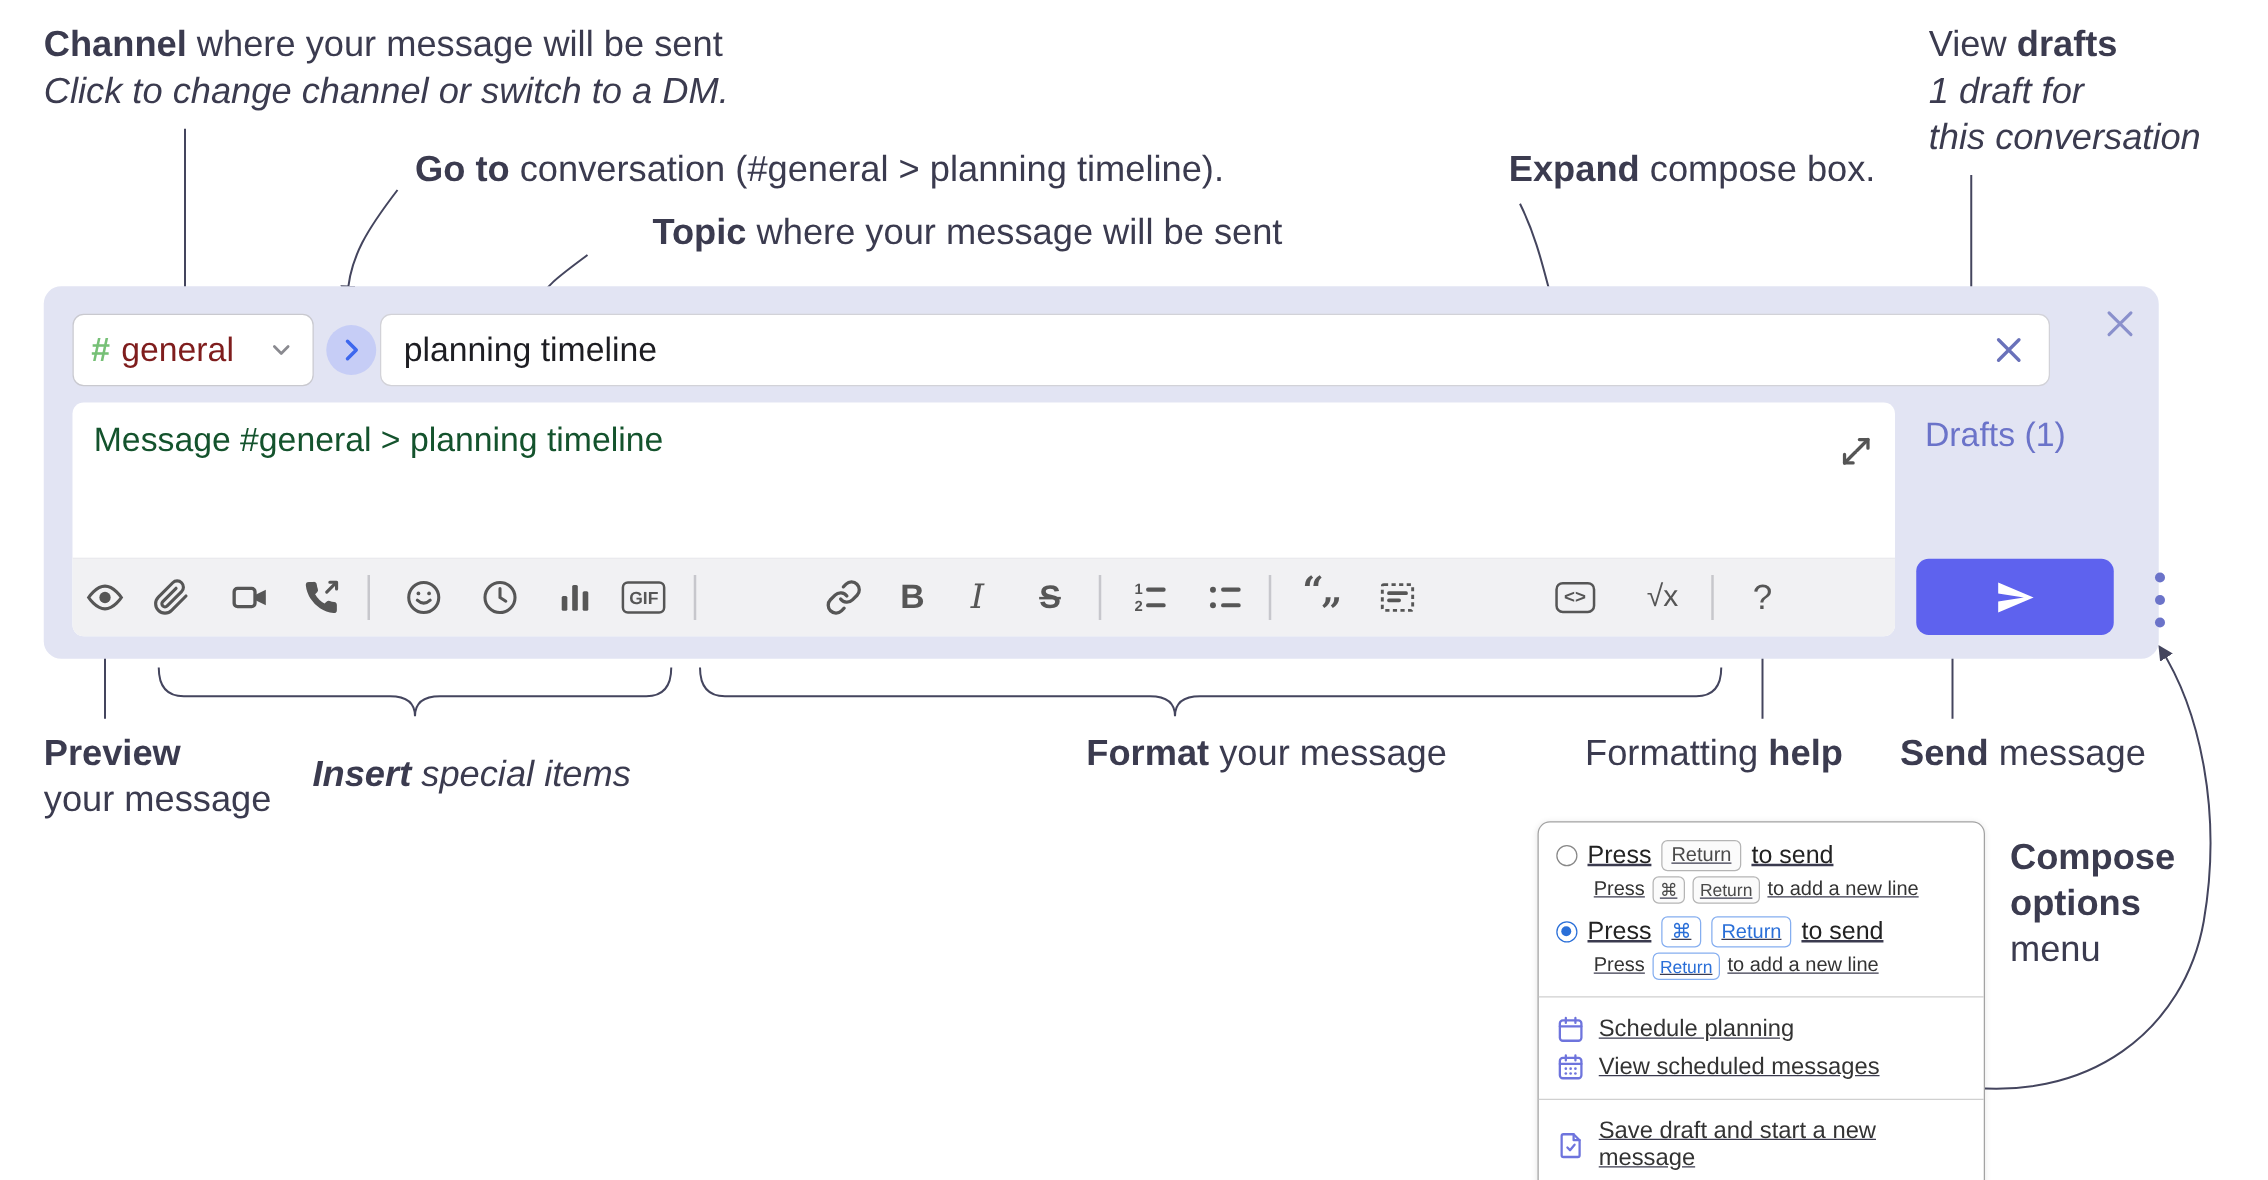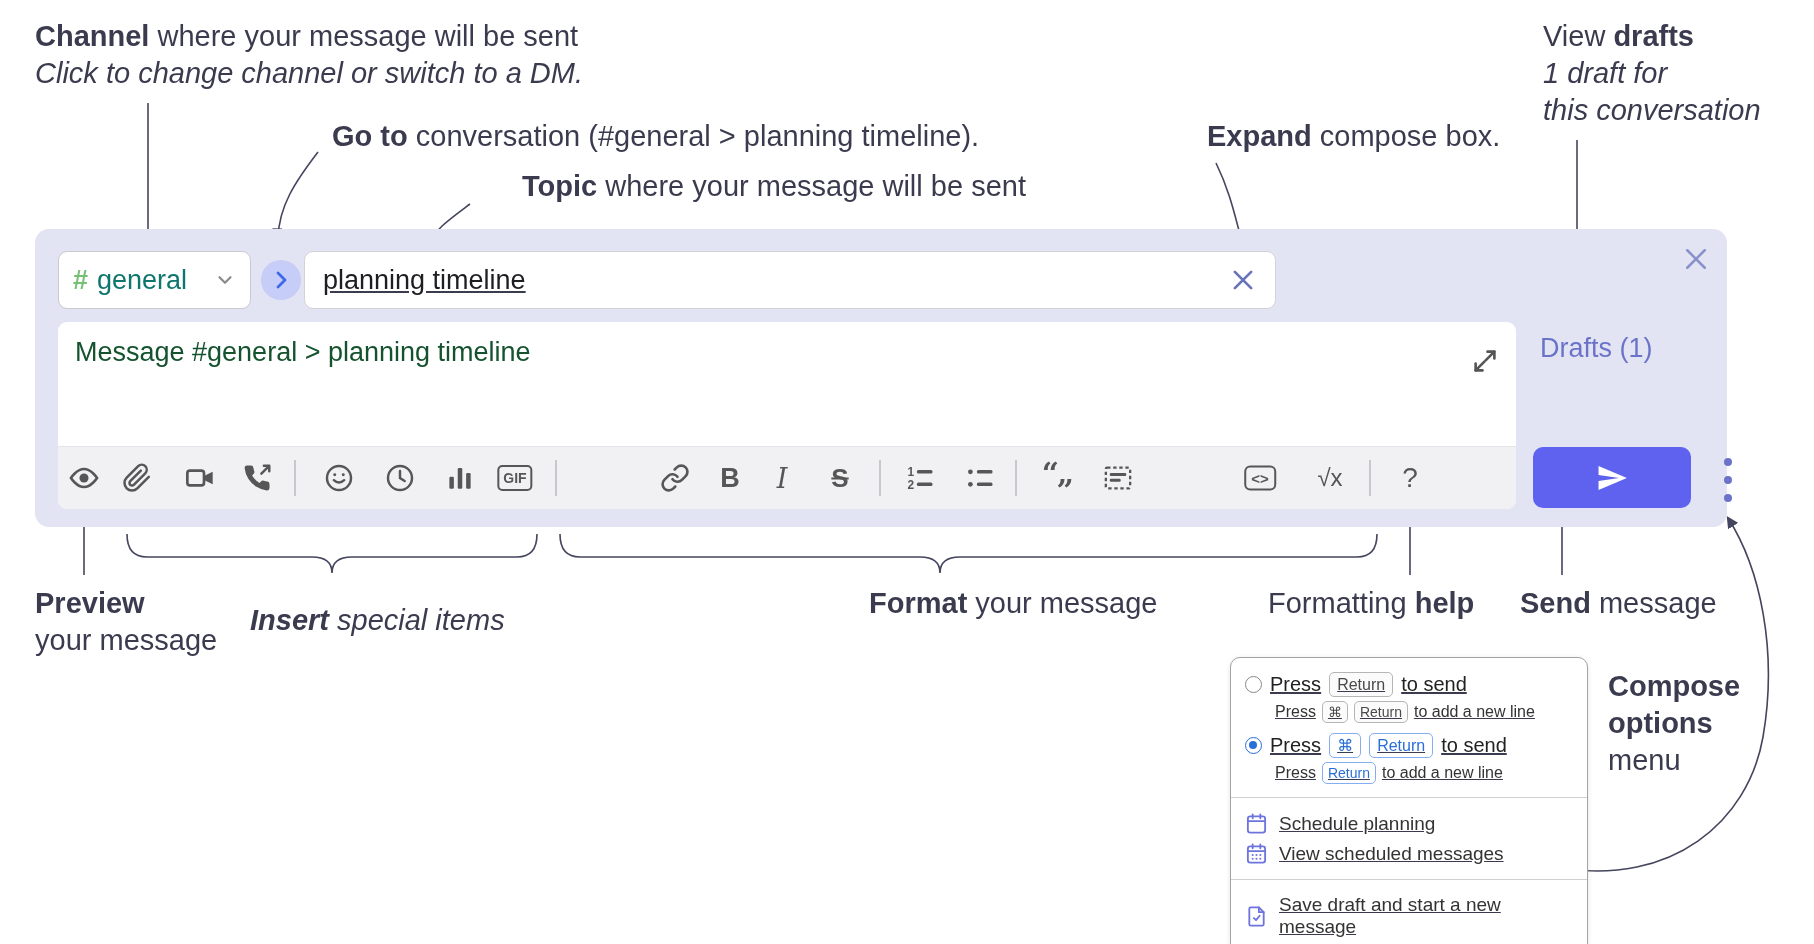--- a/index.html
+++ b/index.html
@@ -12,28 +12,28 @@
   .ann{font-size:29px;line-height:37px;color:#3b3b4f;white-space:nowrap;}
   .ann b{font-weight:700;}
   .ital{font-style:italic;}
 
   
   .compose{left:35px;top:229px;width:1692px;height:298px;background:#e2e4f3;border-radius:14px;}
 
   .chip{left:23px;top:22px;width:193px;height:58px;background:#fff;border:1px solid #c9c9cf;
         border-radius:9px;display:flex;align-items:center;padding:0 14px;box-sizing:border-box;gap:9px;}
   .hash{color:#76c076;font-weight:700;font-size:27px;}
-  .chipname{font-size:27px;color:#0f766e;}
+  .chipname{font-size:27px;color:#7f1d1d;}
   .chip .chev{margin-left:auto;}
 
   .gotobtn{left:226px;top:31px;width:40px;height:40px;border-radius:50%;background:#c6cdf6;
            display:flex;align-items:center;justify-content:center;}
 
-  .topicbox{left:269px;top:22px;width:972px;height:58px;background:#fff;border:1px solid #d2d2d8;
-            border-radius:9px;display:flex;align-items:center;padding:0 18px;box-sizing:border-box;text-decoration:underline;}
+  .topicbox{left:269px;top:22px;width:1336px;height:58px;background:#fff;border:1px solid #d2d2d8;
+            border-radius:9px;display:flex;align-items:center;padding:0 18px;box-sizing:border-box;}
   .topicval{font-size:27px;color:#1d1d22;}
   .topicbox .clear{margin-left:auto;}
 
   .closex{left:1645px;top:14px;width:32px;height:32px;display:flex;align-items:center;justify-content:center;}
 
   .msgarea{left:23px;top:93px;width:1458px;height:187px;background:#fff;border-radius:9px;}
   .placeholder{left:17px;top:15px;font-size:27px;color:#14532d;white-space:nowrap;}
   .expand{left:1412px;top:24px;width:30px;height:30px;}
 
   .toolbar{left:0;bottom:0;width:100%;height:62px;background:#f1f1f3;border-radius:0 0 9px 9px;

